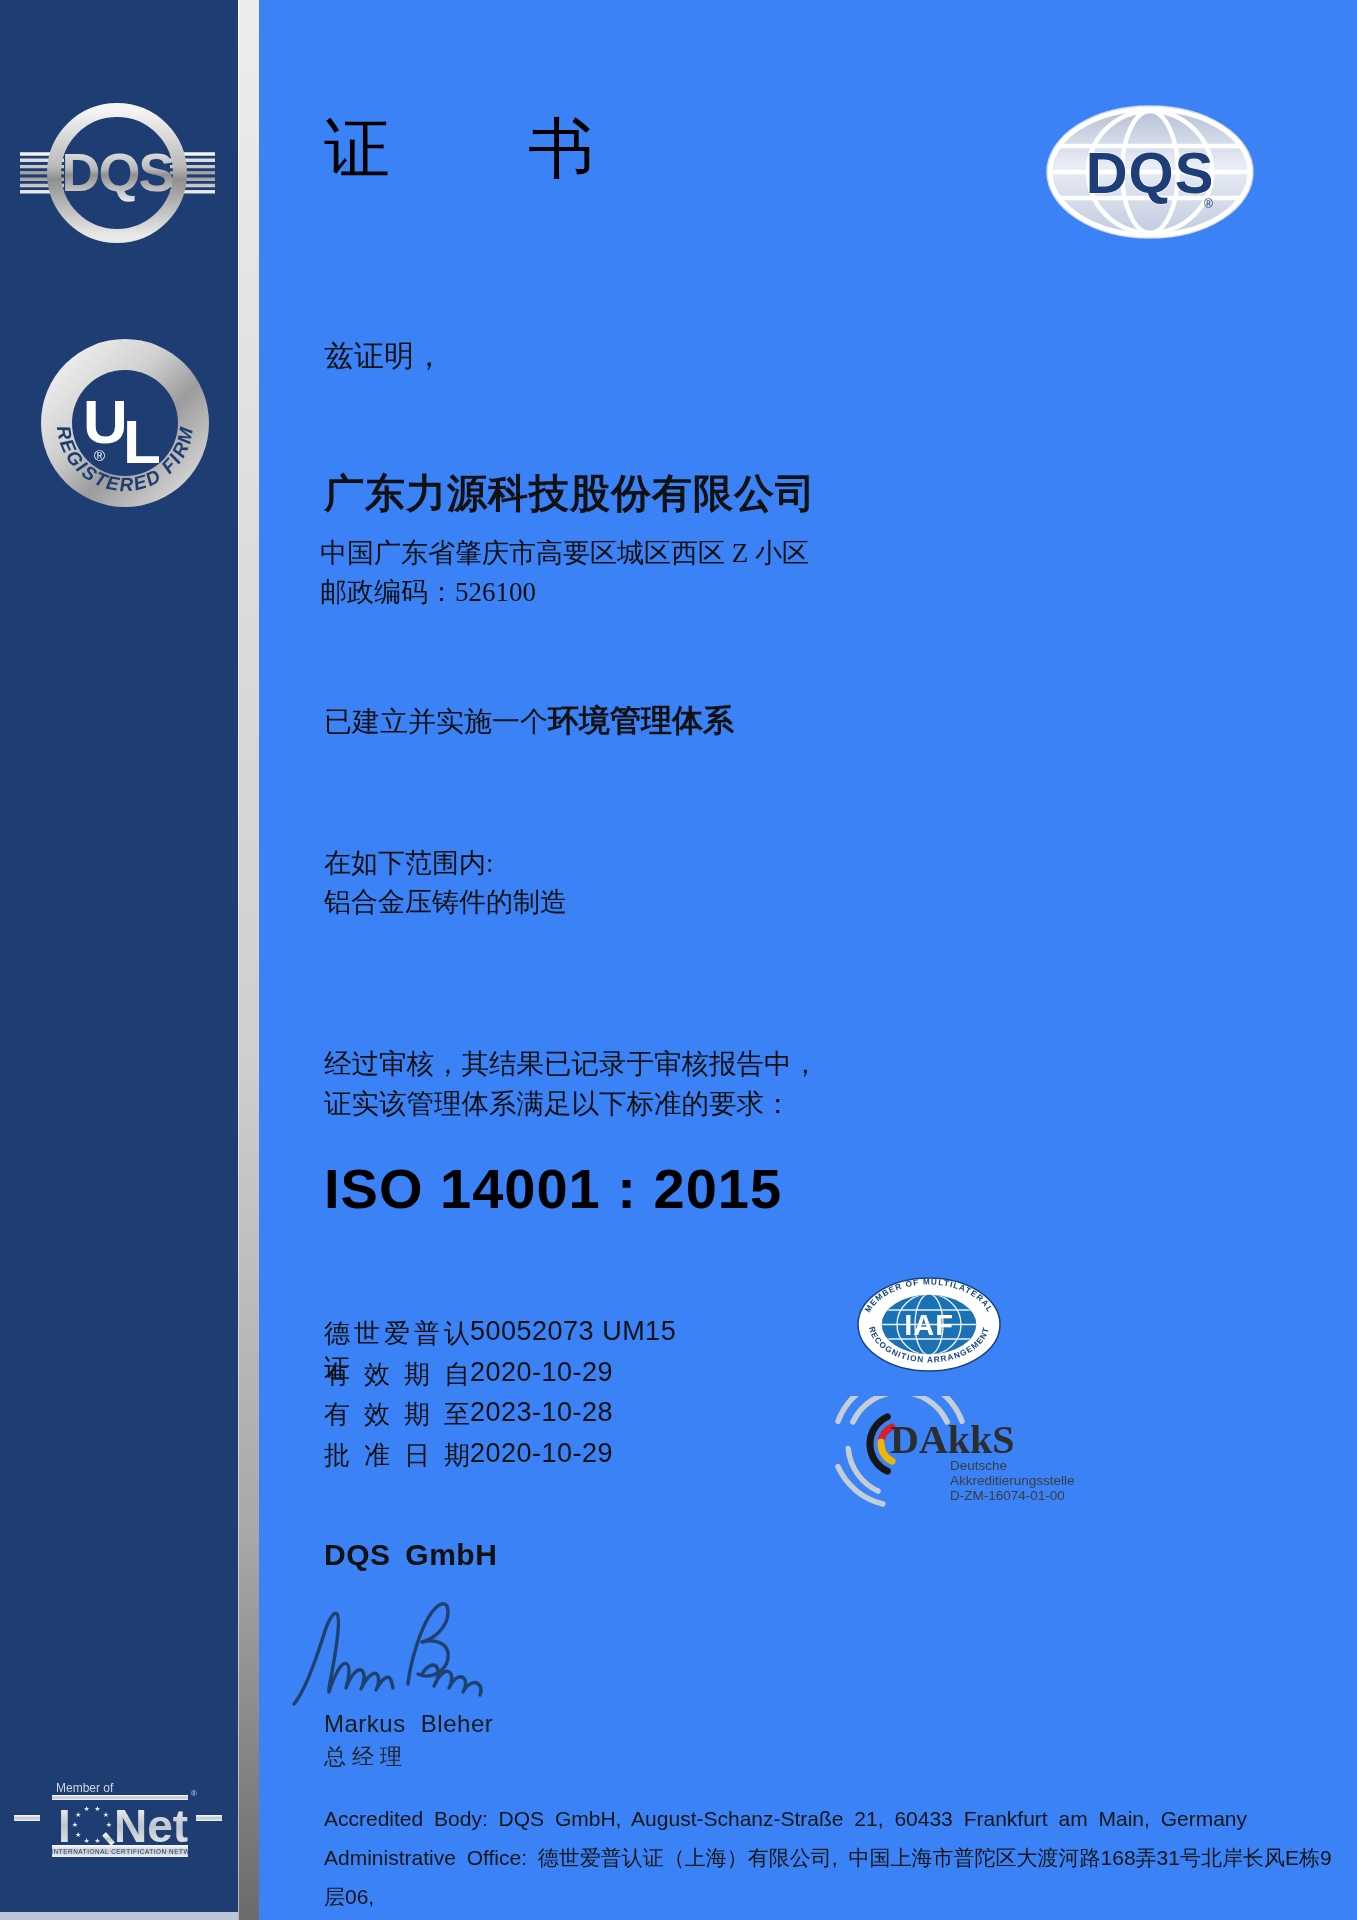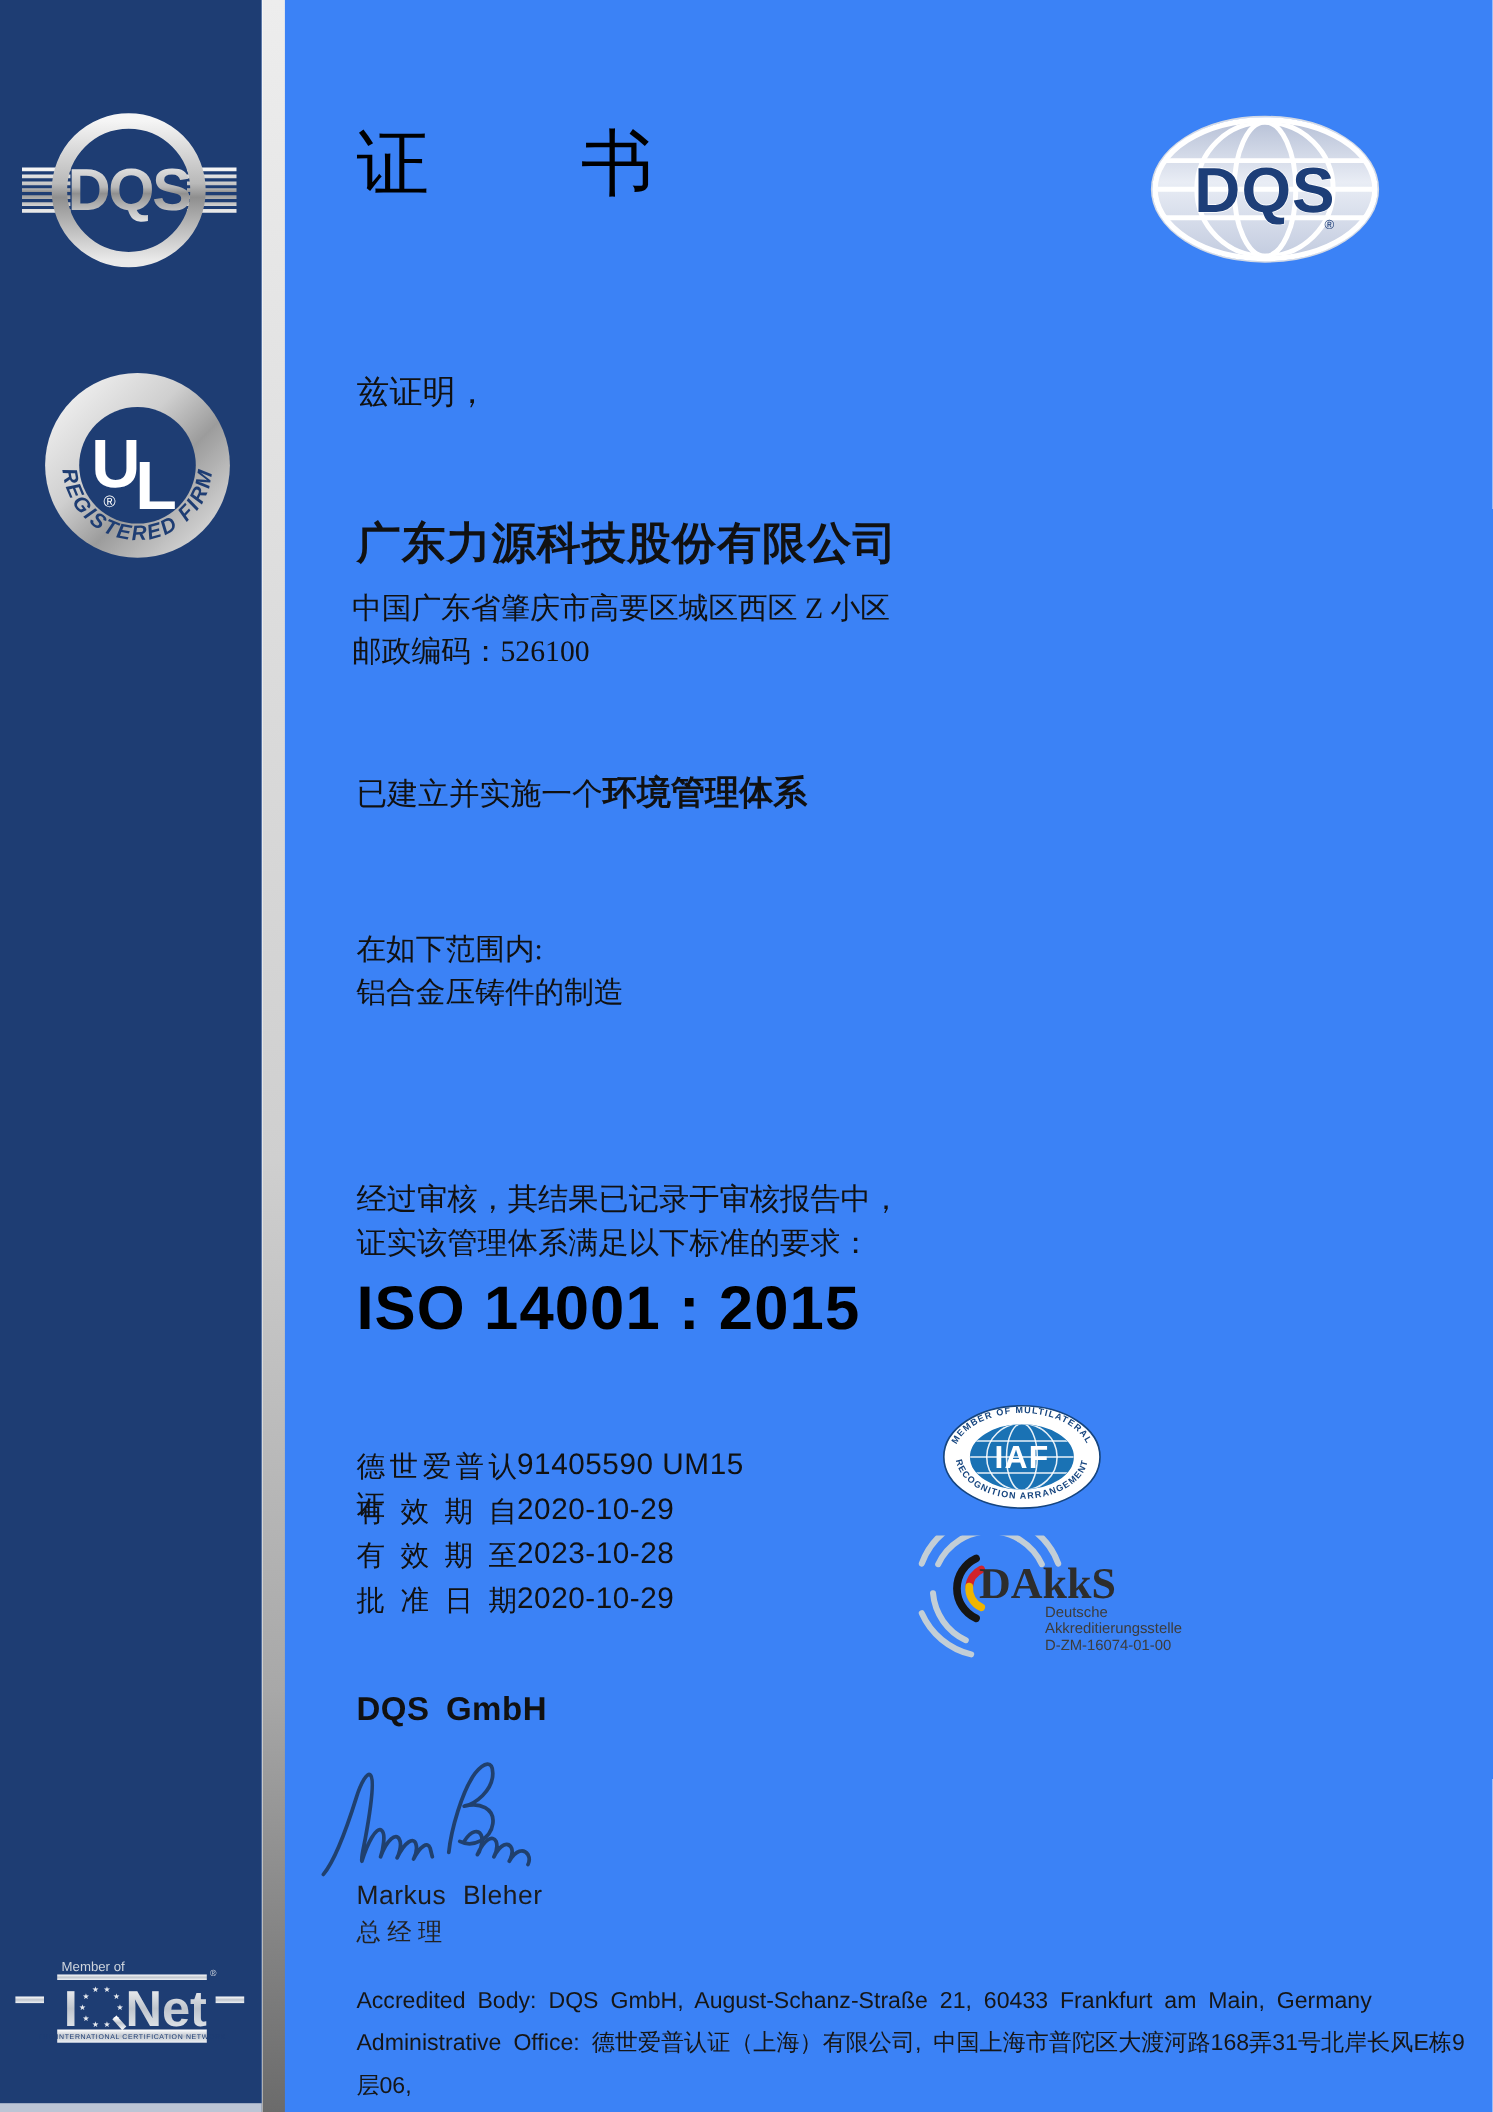--- a/index.html
+++ b/index.html
@@ -15,21 +15,21 @@
       border-left:1px solid rgba(255,255,255,.5);}
 
   
   .title{left:324px;top:104px;font-size:66px;letter-spacing:2px;color:#000;}
   .certify{left:324px;top:336px;font-size:30px;text-align:center;}
   .company{left:324px;top:466px;font-size:40px;font-weight:bold;letter-spacing:1px;}
   .addr{left:320px;top:534px;font-size:27px;line-height:38.5px;}
   .ems{left:324px;top:700px;font-size:28px;}
   .ems b{font-size:31px;font-weight:bold;}
   .scope{left:324px;top:844px;font-size:27px;line-height:39px;}
-  .audit{left:324px;top:1044px;font-size:27.5px;line-height:40px;margin-top:26px;}
+  .audit{left:324px;top:1044px;font-size:27.5px;line-height:40px;}
   .standard{left:324px;top:1156px;font-size:56px;font-weight:bold;
       font-family:"Liberation Sans","DejaVu Sans",sans-serif;letter-spacing:1px;color:#000;}
 
   
   .details{left:324px;top:1316px;width:420px;}
   .drow{display:flex;height:40.6px;align-items:flex-start;}
   .dl{width:146px;font-size:26px;text-align:justify;text-align-last:justify;}
   .dv{font-family:"Liberation Sans","DejaVu Sans",sans-serif;font-size:27px;letter-spacing:.5px;}
 
   .issuer{left:324px;top:1538px;font-size:30px;font-weight:bold;word-spacing:6px;letter-spacing:.5px;
@@ -160,21 +160,21 @@
   </div>
   <div class="abs audit">
     <div>经过审核，其结果已记录于审核报告中，</div>
     <div>证实该管理体系满足以下标准的要求：</div>
   </div>
   <div class="abs standard">ISO 14001 : 2015</div>
 
   <div class="abs details">
     <div class="drow">
       <div class="dl">德世爱普认证</div>
-      <div class="dv">91405590 UM15</div>
+      <div class="dv">50052073 UM15</div>
     </div>
     <div class="drow">
       <div class="dl">有效期自</div>
       <div class="dv">2020-10-29</div>
     </div>
     <div class="drow">
       <div class="dl">有效期至</div>
       <div class="dv">2023-10-28</div>
     </div>
     <div class="drow">

